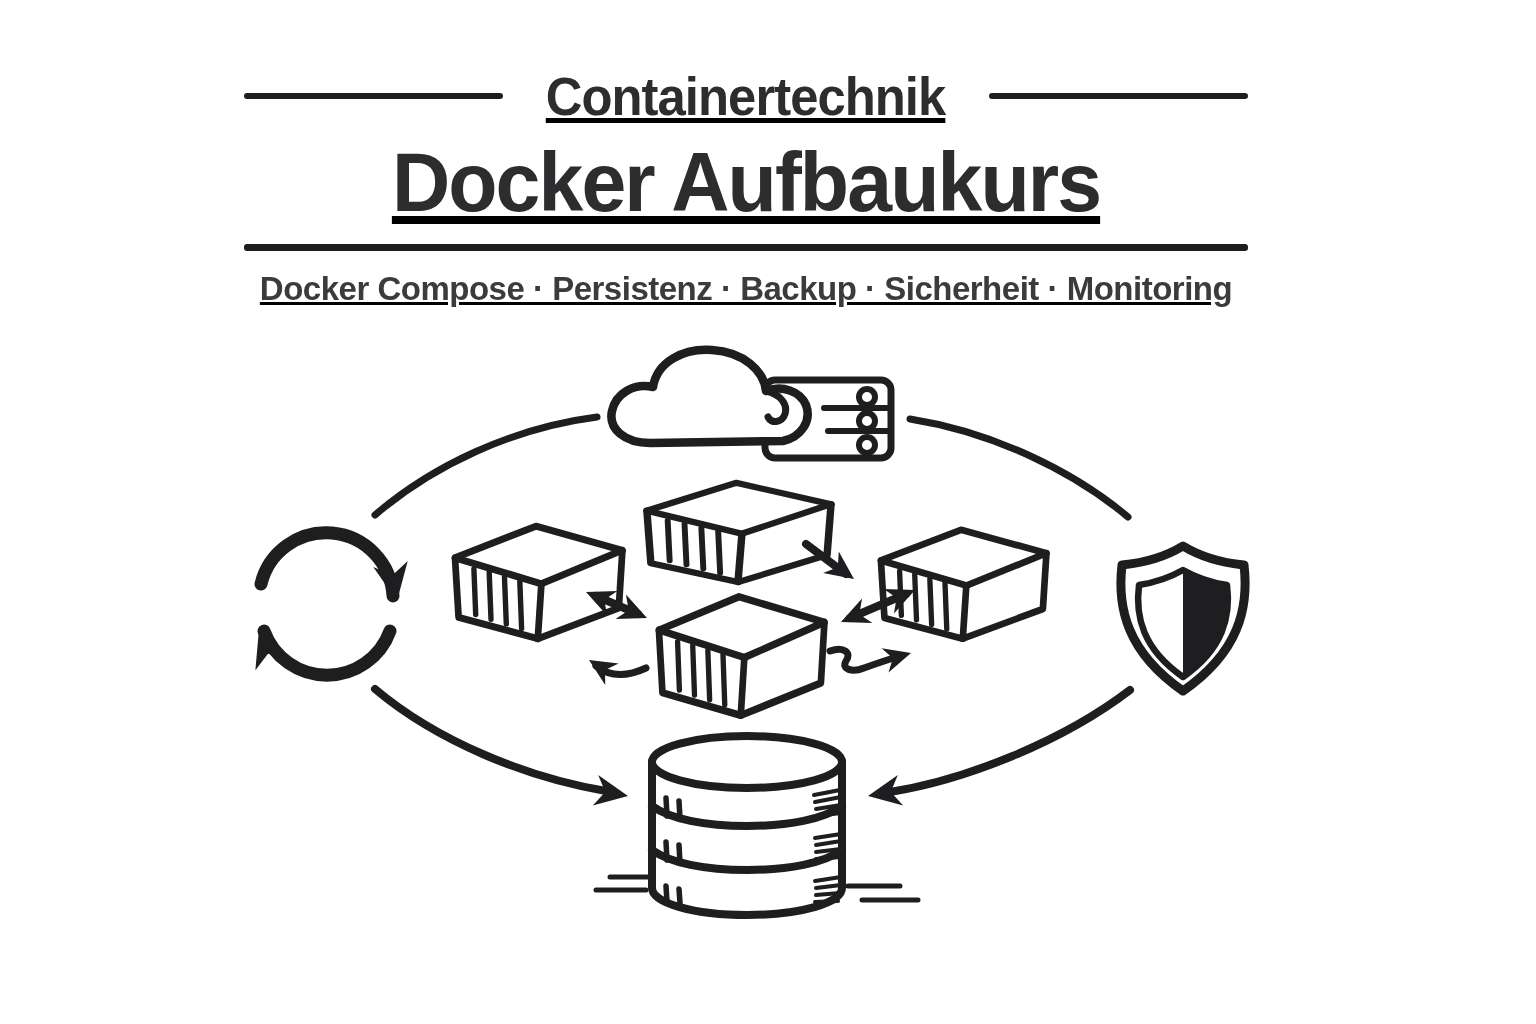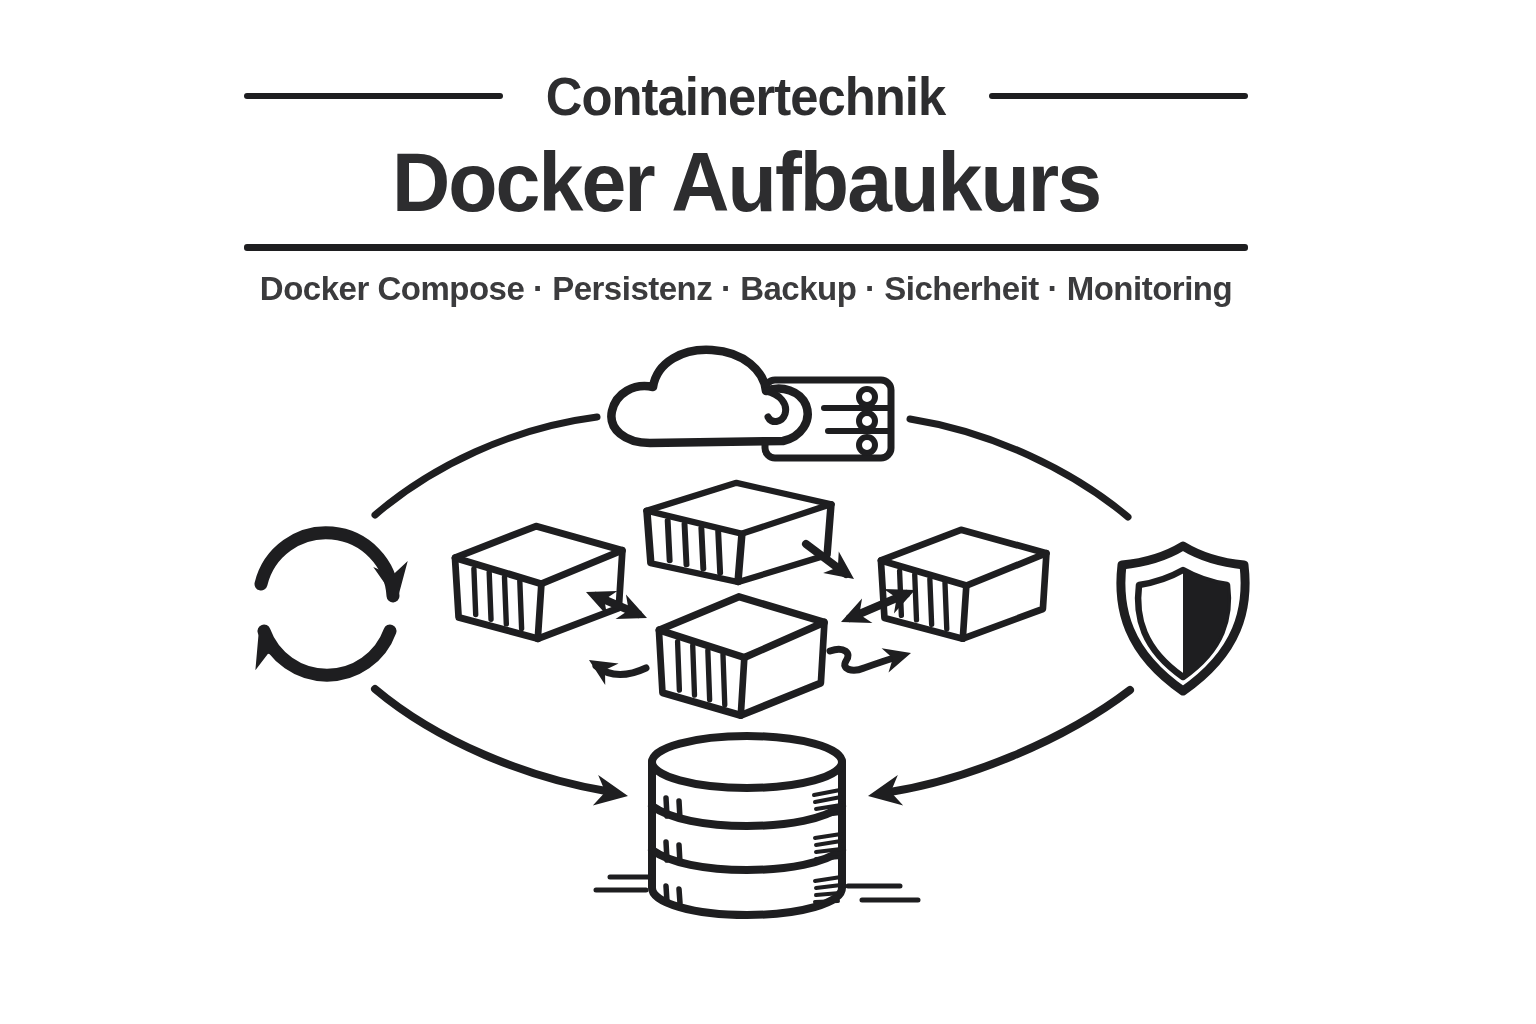--- a/index.html
+++ b/index.html
@@ -4,21 +4,21 @@
 <style>
   :root { --bg:#ffffff; --ink:#1e1e20; --title:#2d2d2f; --subtitle:#3b3b3d; }
   * { box-sizing: border-box; }
   html,body { margin:0; padding:0; }
   body {
     width:1536px; height:1024px; background:var(--bg);
     font-family:"Liberation Sans", sans-serif; overflow:hidden;
   }
   .stage { position:relative; width:1536px; height:1024px; background:var(--bg); }
 
-  .header { position:absolute; left:244px; top:64px; width:1004px; text-align:center; }
+  .header { position:absolute; left:244px; top:64px; width:1004px; text-align:center;text-decoration:underline; }
   .eyebrow { display:flex; align-items:center; gap:30px; height:64px; }
   .eyebrow .line { flex:1; height:6px; background:var(--ink); border-radius:3px; }
   .eyebrow .text {
     font-weight:bold; font-size:54px; letter-spacing:-1px; color:var(--title);
     white-space:nowrap; transform:scaleX(.94);
   }
   .title {
     margin:12px 0 0; font-weight:bold; font-size:84px; line-height:1;
     letter-spacing:-2px; color:var(--title); white-space:nowrap; transform:scaleX(.96);
   }

